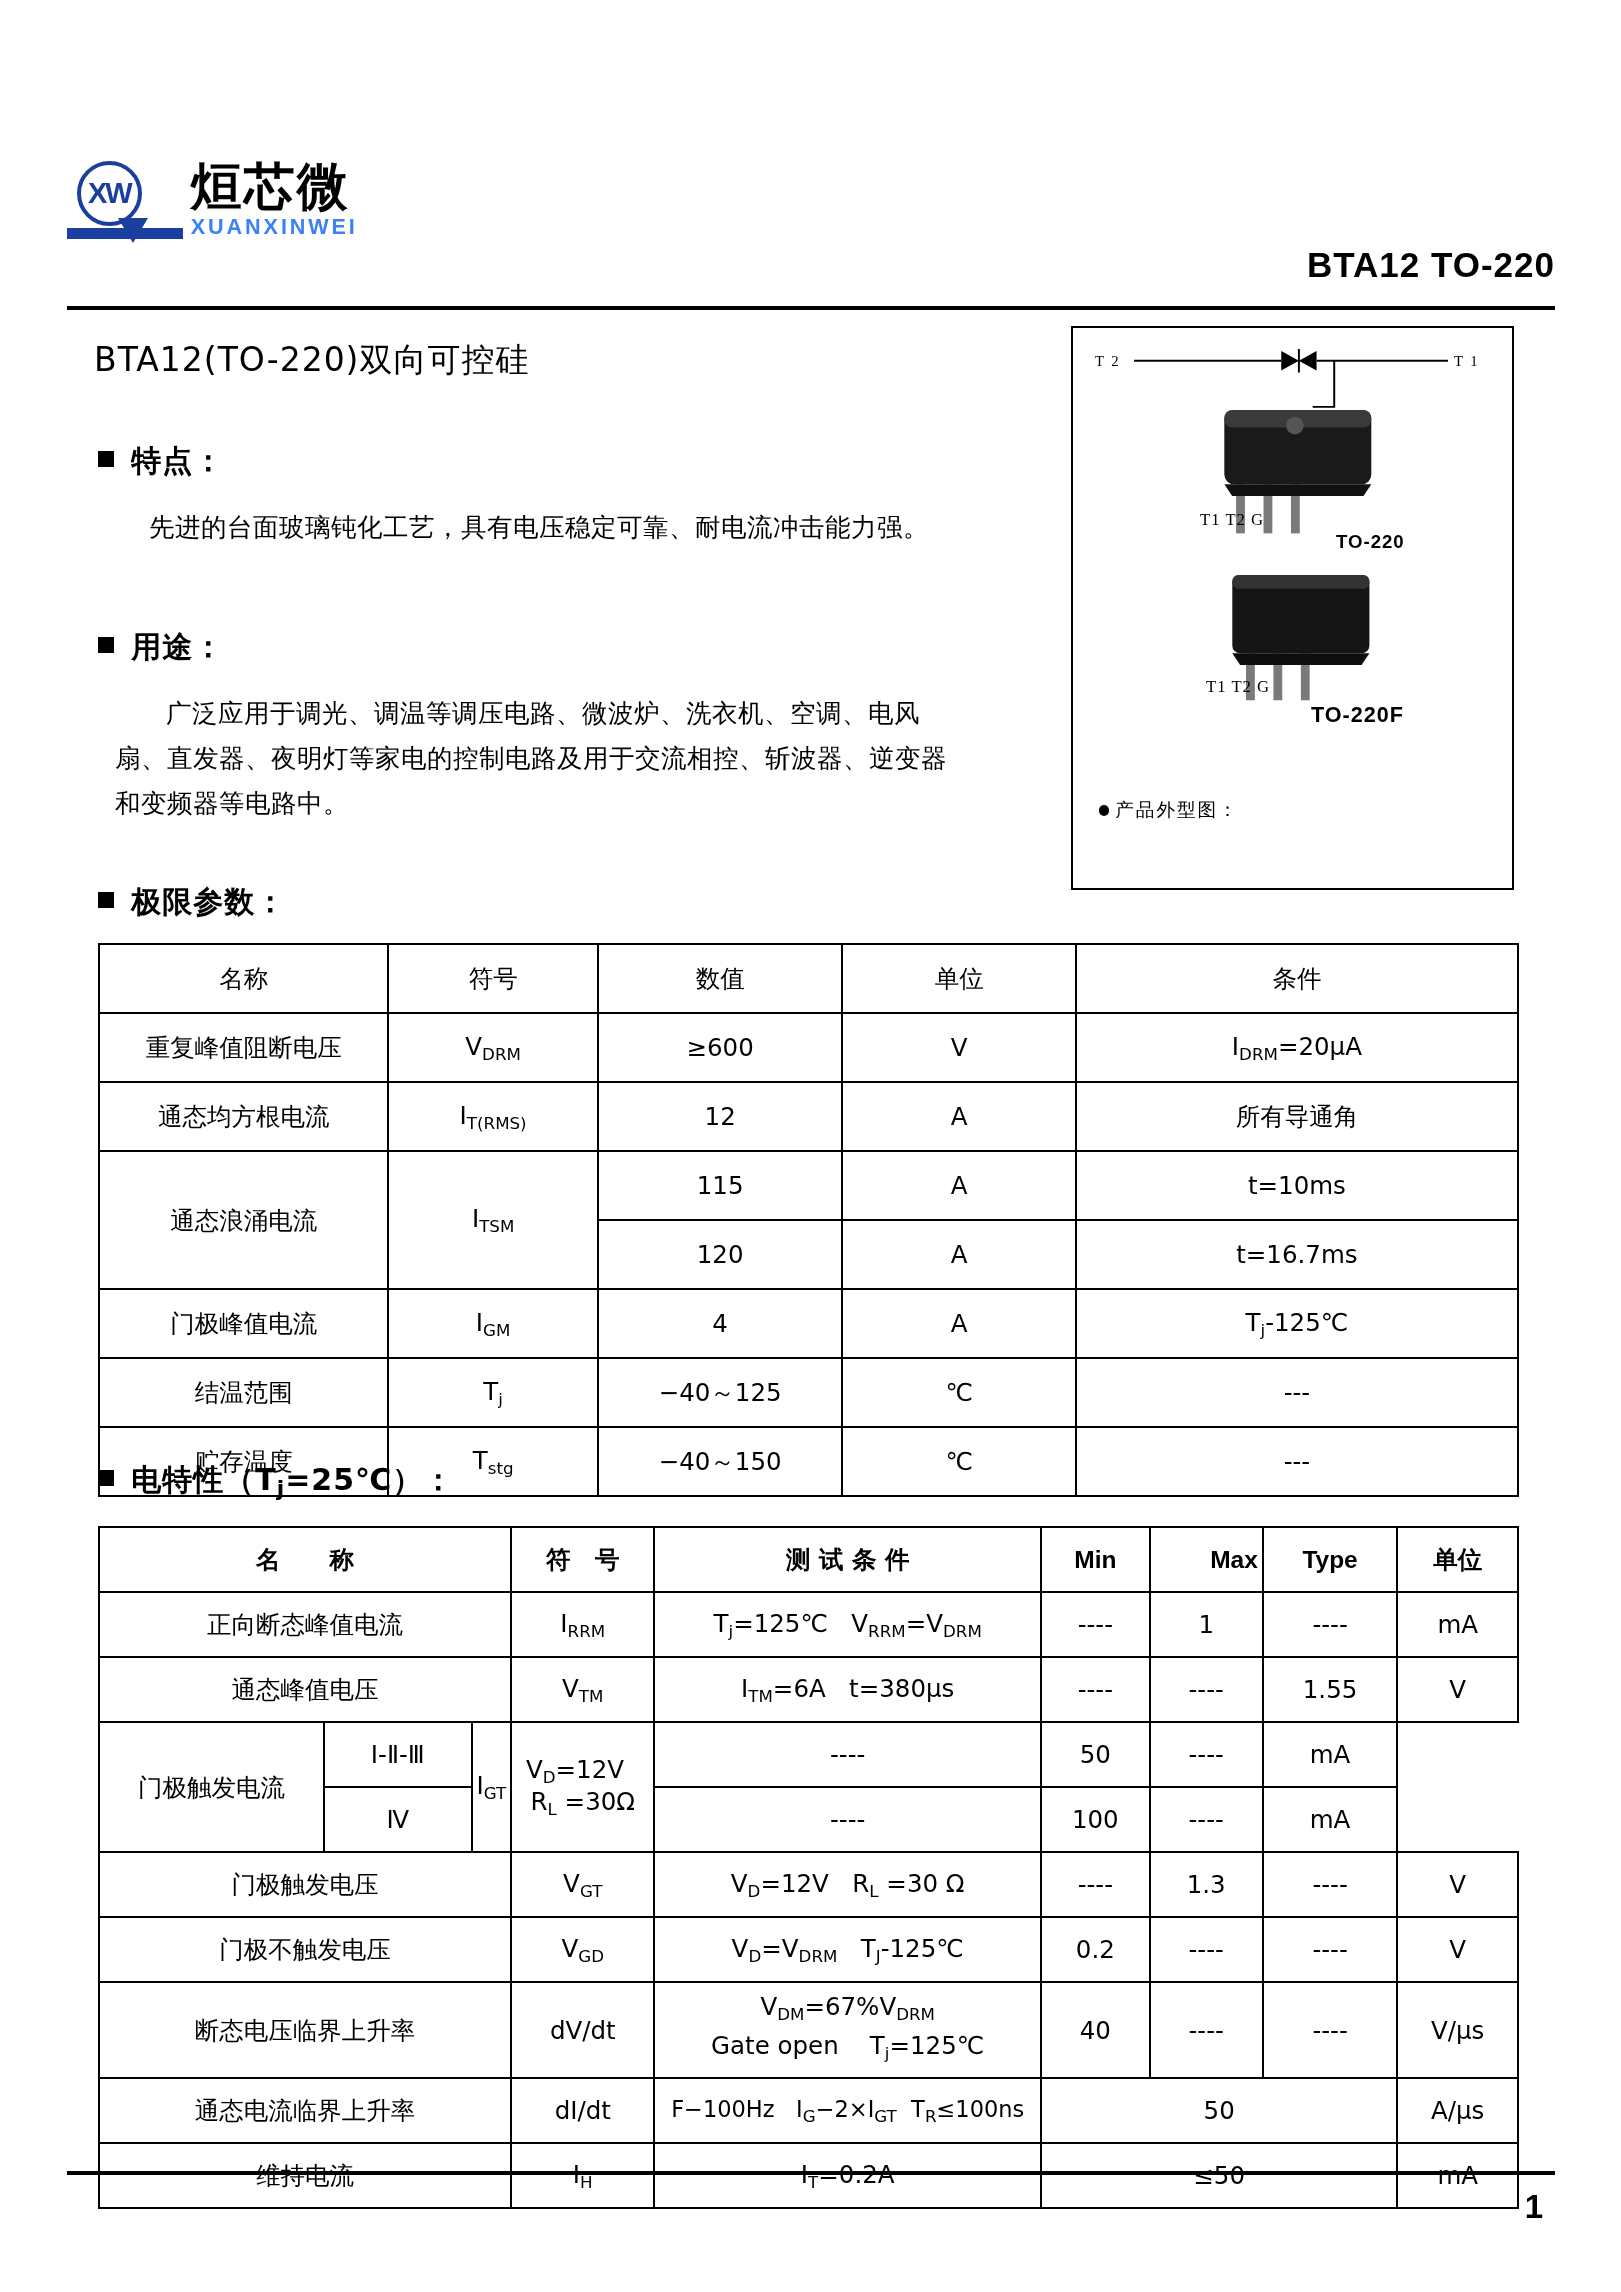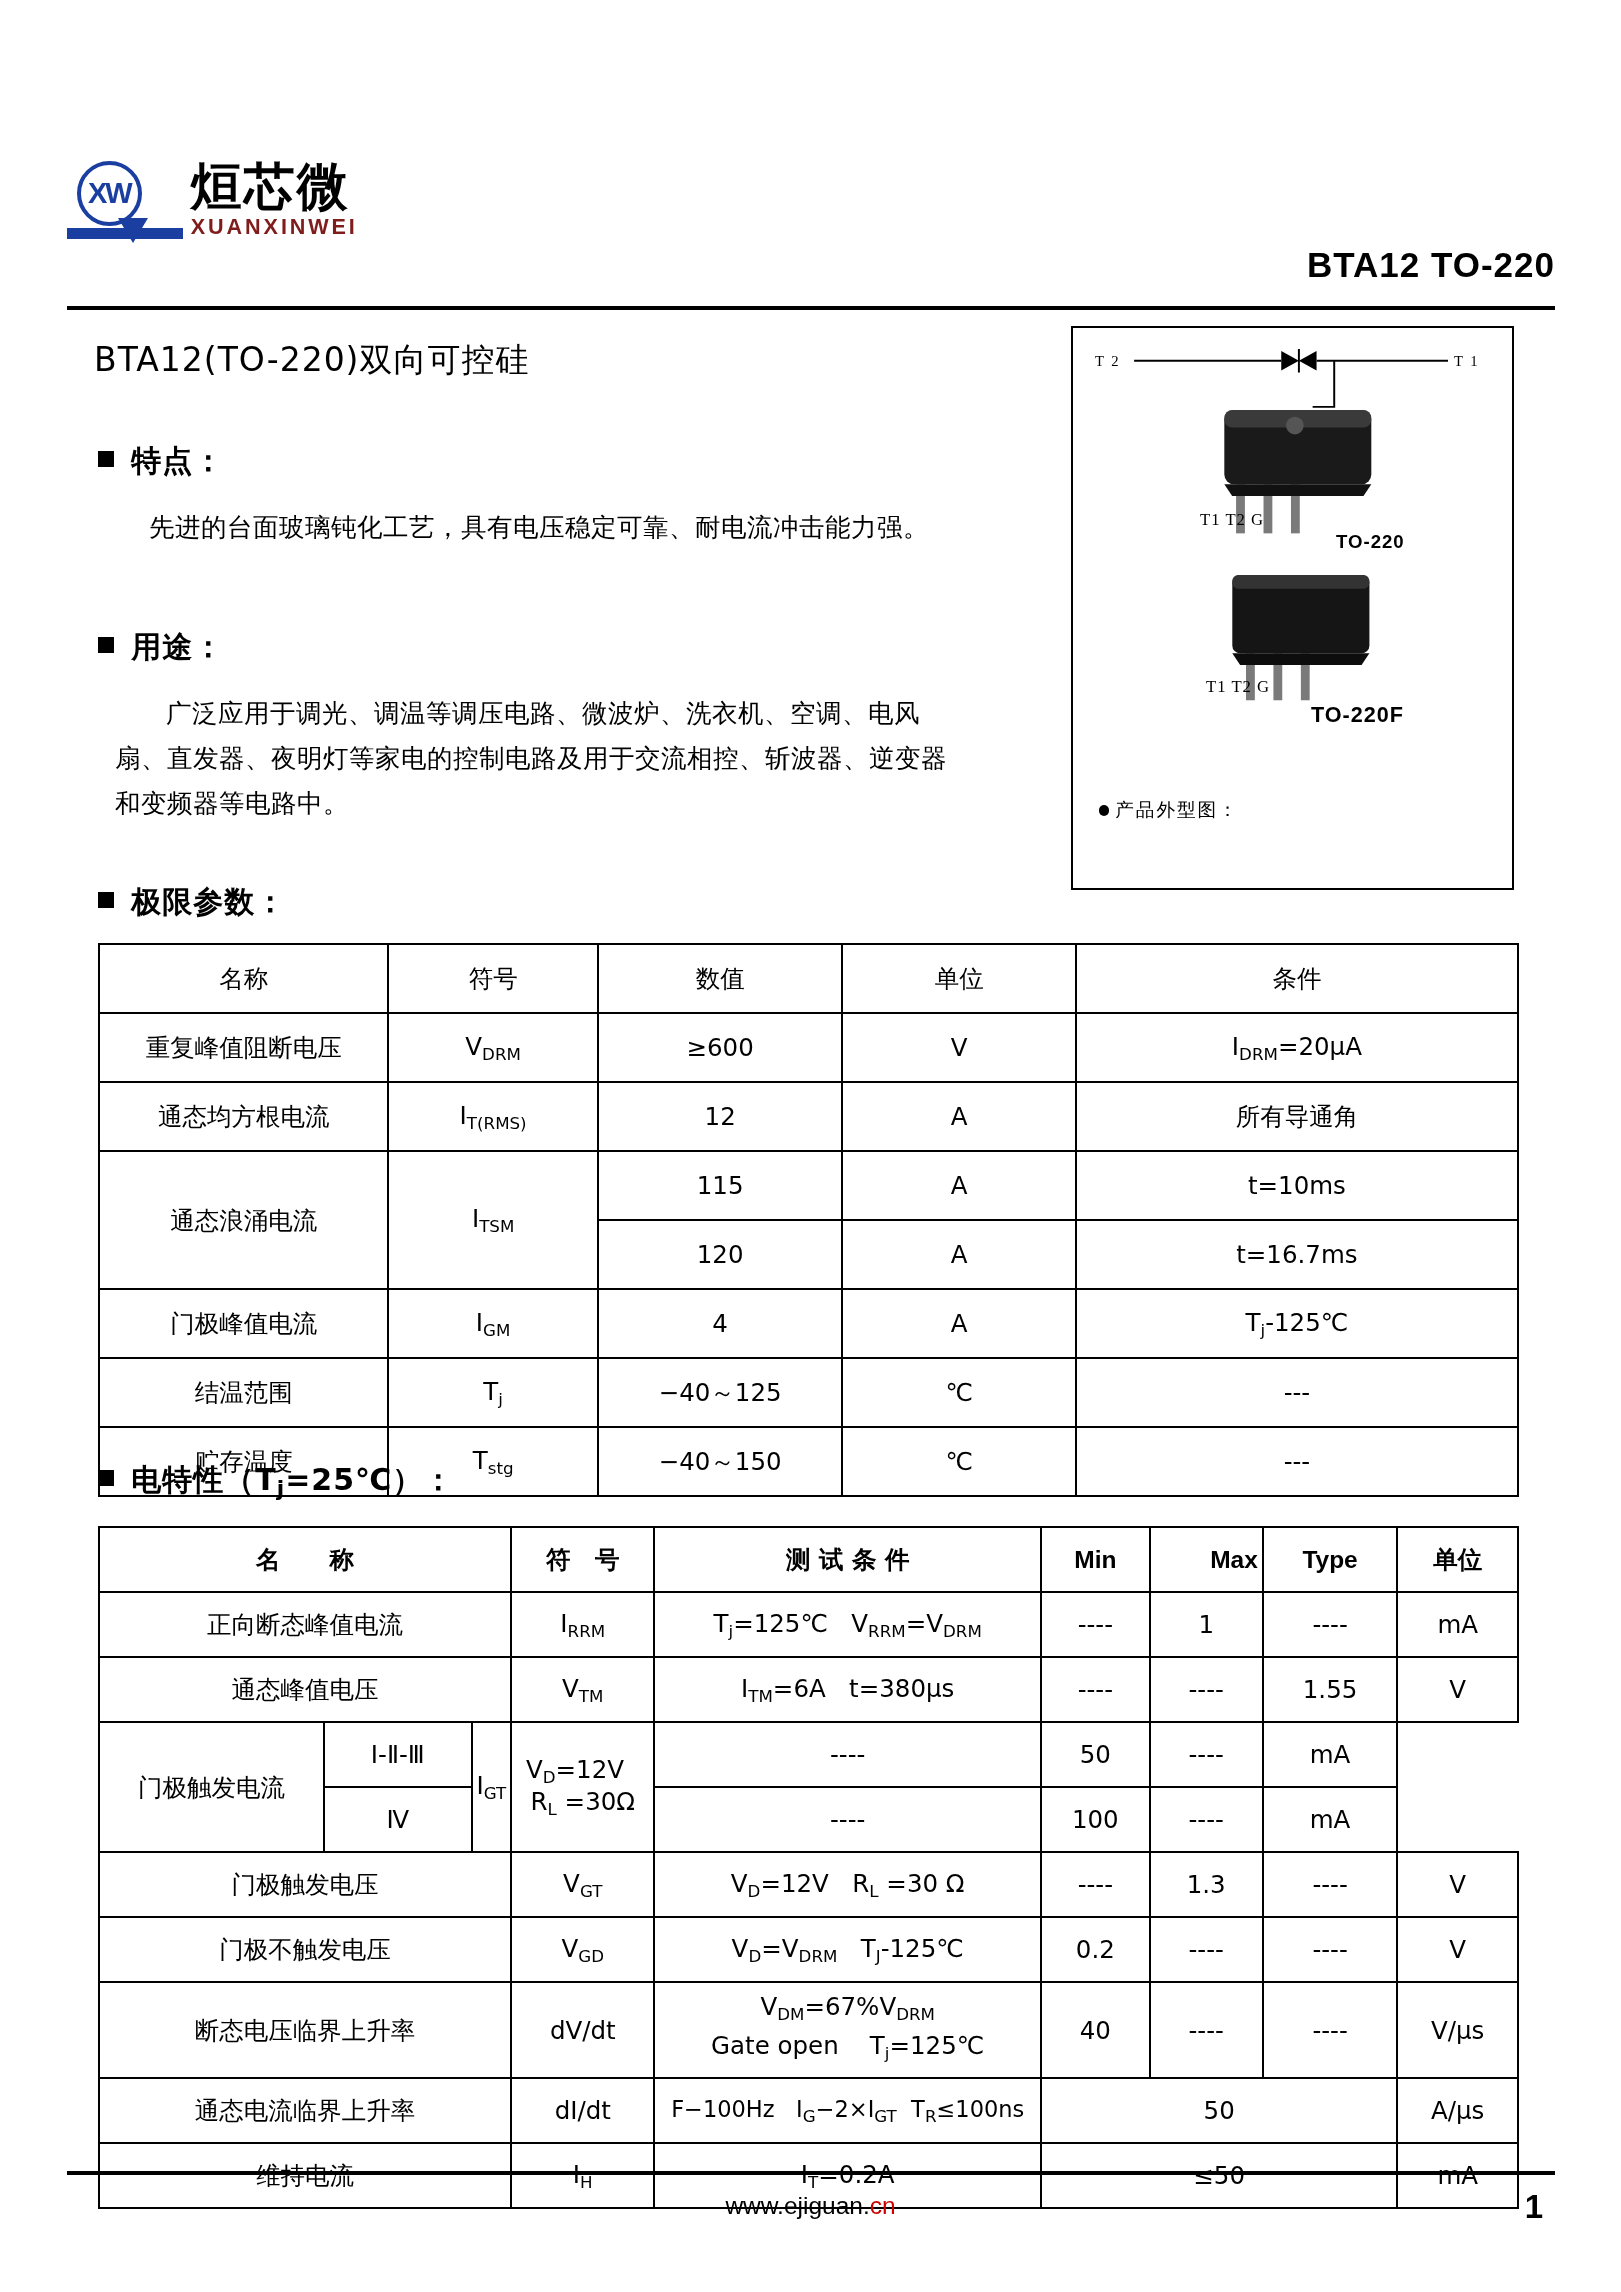--- a/index.html
+++ b/index.html
@@ -95,21 +95,21 @@
     font-weight: bold;
     font-size: 51px;
     letter-spacing: 2px;
     color: #000;
   }
   .logo-en {
     font-family: "Liberation Sans", sans-serif;
     font-weight: bold;
     font-size: 21.6px;
     letter-spacing: 2.9px;
-    color: #7f1d1d;
+    color: #3b82f6;
     margin-top: 3.9px;
   }
   .header-title {
     position: absolute;
     right: 0;
     top: 55px;
     font-family: "Liberation Sans", sans-serif;
     font-weight: bold;
     font-size: 35px;
     letter-spacing: 1px;
@@ -552,19 +552,16 @@
       <td colspan="2">维持电流</td>
       <td><span>I</span><span class="sub">H</span></td>
       <td>I<span class="sub">T</span>=0.2A</td>
       <td colspan="3">≤50</td>
       <td>mA</td>
     </tr>
   </tbody>
     </table>
 
   <div class="footer-rule"></div>
-  <div class="footer-url">
-    <span>www.ejiguan.</span><span class="red">cn</span>
-  </div>
   <div class="page-no">1</div>
 
 </div>
 
 
 </body></html>

